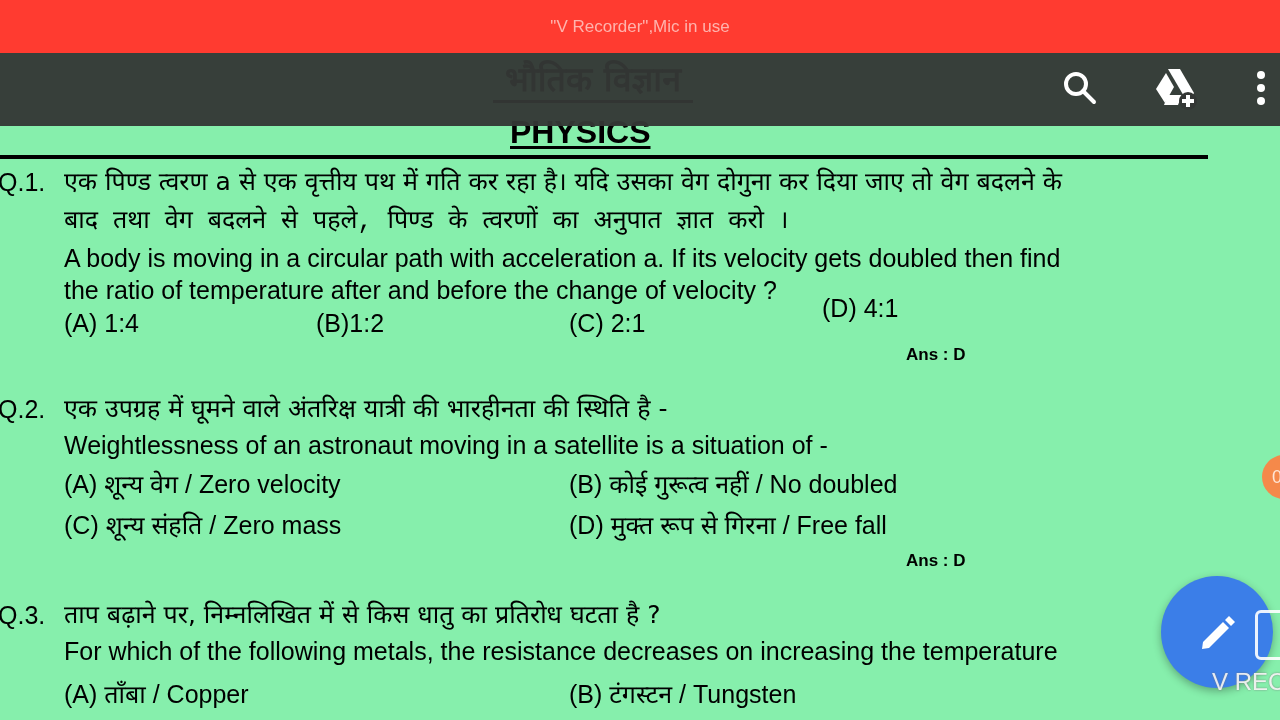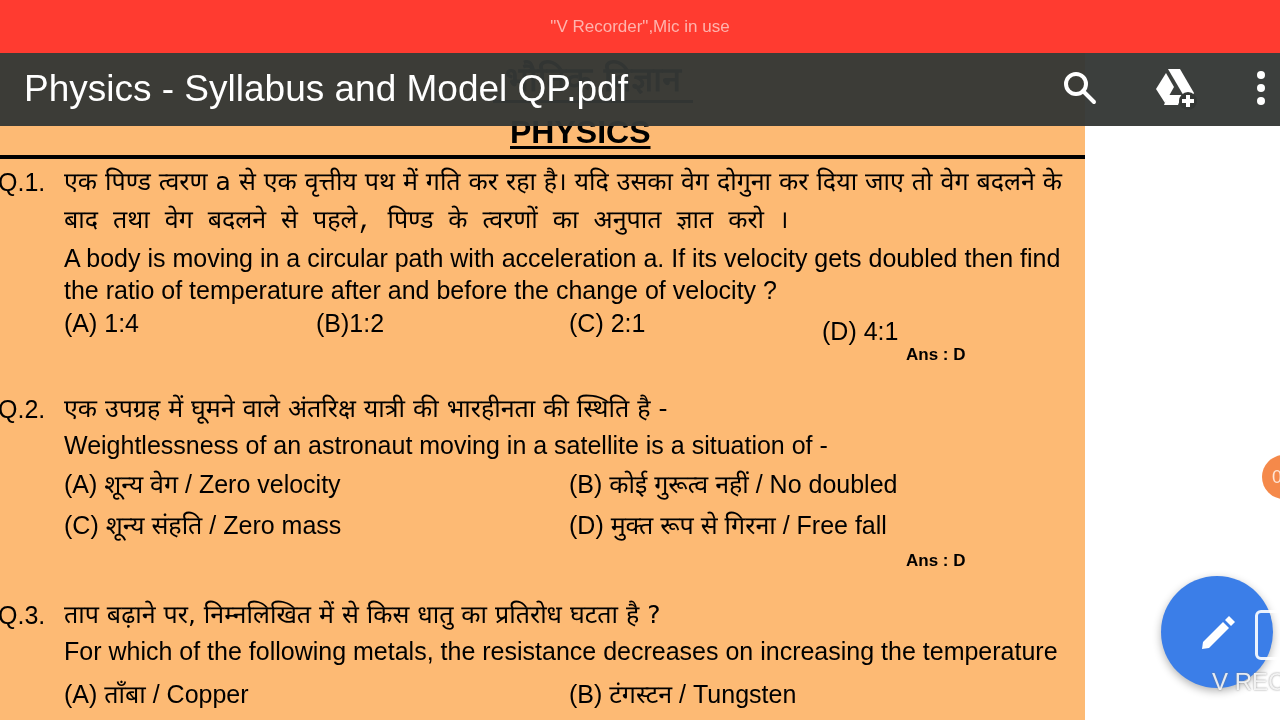--- a/index.html
+++ b/index.html
@@ -6,22 +6,22 @@
     body {
       width: 1280px; height: 720px; overflow: hidden; position: relative;
       background: #ffffff; font-family: "Liberation Sans", sans-serif; color: #000;
     }
     .status-bar {
       position: absolute; left: 0; top: 0; width: 1280px; height: 53px;
       background: #ff3b30; color: #ffb3ad; font-size: 17px;
       display: flex; align-items: center; justify-content: center; z-index: 5;
     }
     .doc {
-      position: absolute; left: 0; top: 53px; width: 1085px; height: 667px;
-      background: #fdba74; overflow: hidden;
+      position: absolute; left: 0; top: 53px; width: 1280px; height: 667px;
+      background: #86efac; overflow: hidden;
     }
     .hindi-title {
       position: absolute; left: 493px; top: 5px; width: 200px; text-align: center;
       font-family: "DejaVu Sans", sans-serif; font-weight: bold; font-size: 34px;
       color: #000; border-bottom: 3px solid #000; line-height: 42px;
     }
     .en-title {
       position: absolute; left: 510px; top: 60px; font-weight: bold; font-size: 32px;
       text-decoration: underline; text-decoration-thickness: 3px; text-underline-offset: 3px;
       line-height: 38px;
@@ -85,21 +85,21 @@
 
   <div>
     <div class="q-num" style="top:114px;">Q.1.</div>
     <div class="line hi" style="top:114px;">एक पिण्ड त्वरण a से एक वृत्तीय पथ में गति कर रहा है। यदि उसका वेग दोगुना कर दिया जाए तो वेग बदलने के</div>
     <div class="line hi" style="top:154px;font-family:Liberation Mono, monospace;">बाद तथा वेग बदलने से पहले, पिण्ड के त्वरणों का अनुपात ज्ञात करो ।</div>
     <div class="line" style="top:190px;">A body is moving in a circular path with acceleration a. If its velocity gets doubled then find</div>
     <div class="line" style="top:222px;">the ratio of temperature after and before the change of velocity ?</div>
     <div class="opt" style="left:64px; top:255px;">(A) 1:4</div>
     <div class="opt" style="left:316px; top:255px;">(B)1:2</div>
     <div class="opt" style="left:569px; top:255px;">(C) 2:1</div>
-    <div class="opt" style="left:822px; top:263px;">(D) 4:1</div>
+    <div class="opt" style="left:822px; top:240px;">(D) 4:1</div>
     <div class="ans" style="top:287px;">Ans :  D</div>
   </div>
 
   <div>
     <div class="q-num" style="top:341px;">Q.2.</div>
     <div class="line hi" style="top:341px;">एक उपग्रह में घूमने वाले अंतरिक्ष यात्री की भारहीनता की स्थिति है -</div>
     <div class="line" style="top:377px;">Weightlessness of an astronaut moving in a satellite is a situation of -</div>
     <div class="opt" style="left:64px; top:416px;">(A) शून्य वेग / Zero velocity</div>
     <div class="opt" style="left:569px; top:416px;">(B) कोई गुरूत्व नहीं / No doubled</div>
     <div class="opt" style="left:64px; top:457px;">(C) शून्य संहति / Zero mass</div>
@@ -110,21 +110,20 @@
   <div>
     <div class="q-num" style="top:547px;">Q.3.</div>
     <div class="line hi" style="top:547px;">ताप बढ़ाने पर, निम्नलिखित में से किस धातु का प्रतिरोध घटता है ?</div>
     <div class="line" style="top:583px;">For which of the following metals, the resistance decreases on increasing the temperature</div>
     <div class="opt" style="left:64px; top:626px;">(A) ताँबा / Copper</div>
     <div class="opt" style="left:569px; top:626px;">(B) टंगस्टन / Tungsten</div>
   </div>
 </div>
 
 <div class="appbar">
-  <div class="appbar-title">Physics - Syllabus and Model QP.pdf</div>
   <div class="appbar-icon" style="left:1055px;">
     <svg width="40" height="40" viewBox="0 0 40 40">
       <circle cx="16" cy="16" r="10" fill="none" stroke="#fff" stroke-width="4"></circle>
       <line x1="23" y1="23" x2="34" y2="34" stroke="#fff" stroke-width="4" stroke-linecap="round"></line>
     </svg>
   </div>
   <div class="appbar-icon" style="left:1150px;">
     <svg width="46" height="46" viewBox="0 0 46 46">
       <polygon points="16,4 28,4 42,28 36,38" fill="#fff"></polygon>
       <polygon points="14,8 22,22 13,38 4,24" fill="#fff"></polygon>

